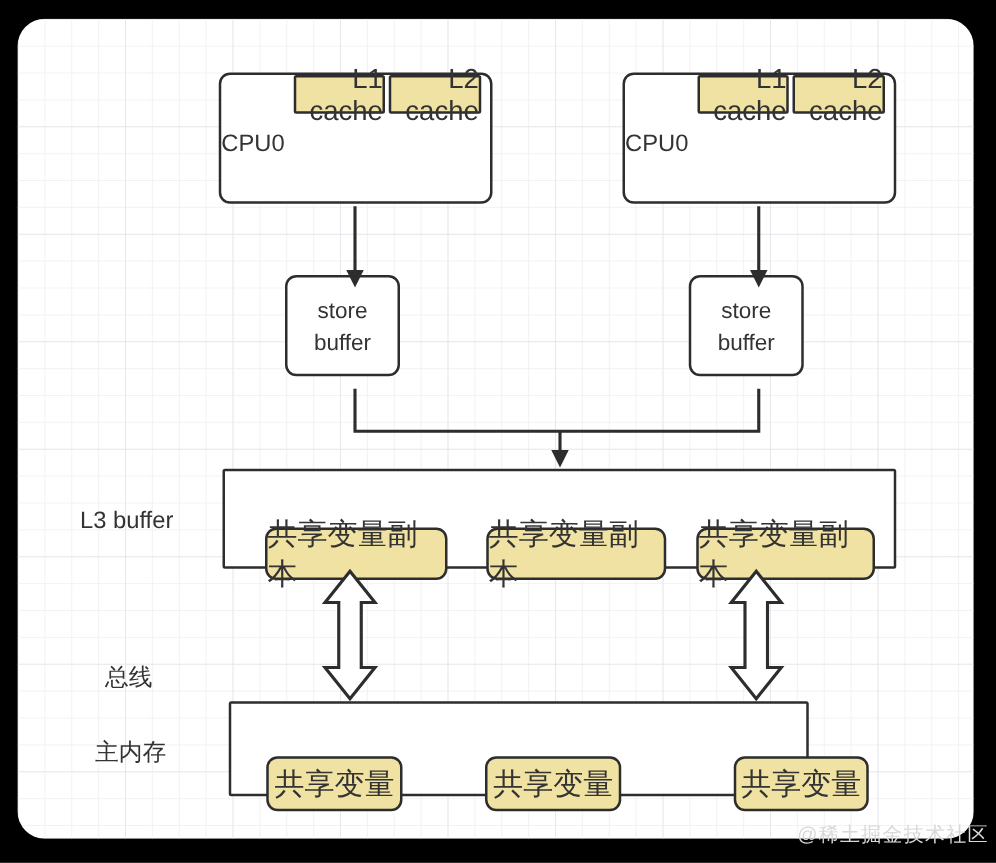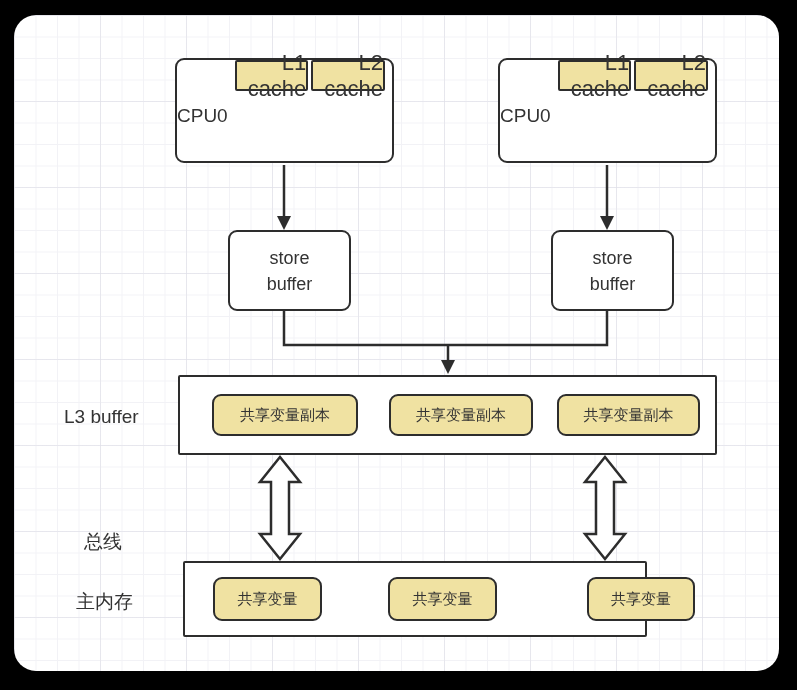--- a/index.html
+++ b/index.html
@@ -33,30 +33,30 @@
   .rounded{border-radius:9px;}
   .cpu{width:219px;height:105px;top:58px;display:flex;flex-direction:row;text-align:right;}
   .cpu-title{flex:1;display:flex;align-items:center;justify-content:center;
     font-size:19px;padding-top:10px;}
   .cache-row{display:flex;gap:3px;padding:0 7px 8px 7px;}
   .cache{
     flex:1;height:31px;background:var(--accent);border:2px solid var(--border);
     border-radius:2px;display:flex;align-items:center;justify-content:center;
     font-size:22px;box-sizing:border-box;
   }
-  .store-buffer{width:123px;height:81px;top:230px;display:flex;
+  .store-buffer{width:92px;height:81px;top:220px;display:flex;
     align-items:center;justify-content:center;font-size:18px;}
   .sb-label{width:70px;text-align:center;line-height:26px;}
   .bigbox{border-radius:2px;}
   .l3{left:178px;top:375px;width:539px;height:80px;}
   .mem{left:183px;top:561px;width:464px;height:76px;}
   .chip{
     position:absolute;background:var(--accent);border:2px solid var(--border);
     border-radius:9px;box-sizing:border-box;display:flex;align-items:center;
-    justify-content:center;font-size:15px;color:var(--ink);
+    justify-content:center;font-size:24px;color:var(--ink);margin-top:28px;
   }
   .side-label{position:absolute;font-size:19px;color:var(--ink);white-space:nowrap;}
   .connectors{position:absolute;left:0;top:0;pointer-events:none;}
   .watermark{
     position:absolute;right:6px;top:658px;font-size:16px;letter-spacing:1px;
     color:#d8d8d8;white-space:nowrap;
   }
 </style>
 </head>
 <body>
@@ -113,14 +113,15 @@
     <polygon points="600,216 614,216 607,230" fill="#2d2d2d"></polygon>
 
     <path d="M284 311 V345 H607 V311" stroke="#2d2d2d" stroke-width="2.5" fill="none"></path>
     <path d="M448 345 V361" stroke="#2d2d2d" stroke-width="2.5" fill="none"></path>
     <polygon points="441,360 455,360 448,374" fill="#2d2d2d"></polygon>
 
     <polygon points="280,457 300,482 289,482 289,534 300,534 280,559 260,534 271,534 271,482 260,482" fill="#ffffff" stroke="#2d2d2d" stroke-width="2.5" stroke-linejoin="miter"></polygon>
     <polygon points="605,457 625,482 614,482 614,534 625,534 605,559 585,534 596,534 596,482 585,482" fill="#ffffff" stroke="#2d2d2d" stroke-width="2.5" stroke-linejoin="miter"></polygon>
   </svg>
 
+  <div class="watermark">@稀土掘金技术社区</div>
 
 </div>
 
 </body></html>

